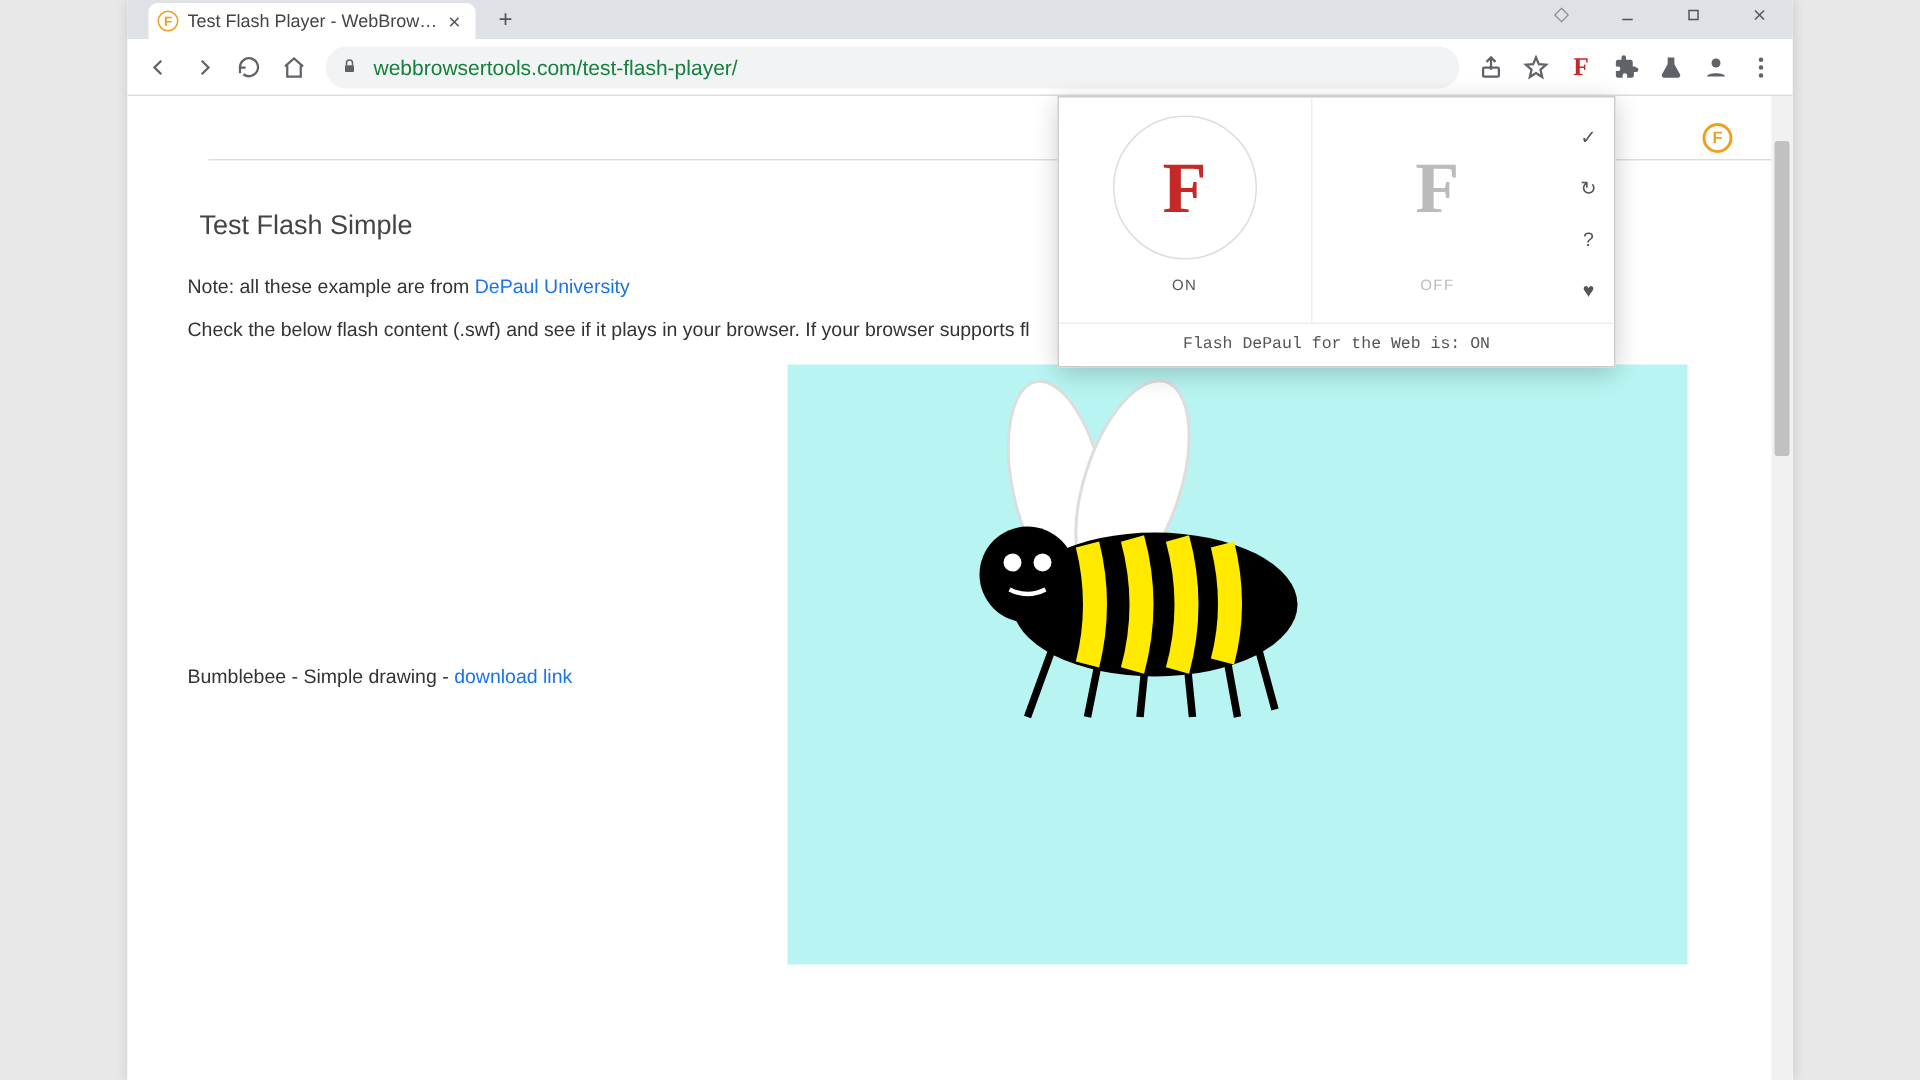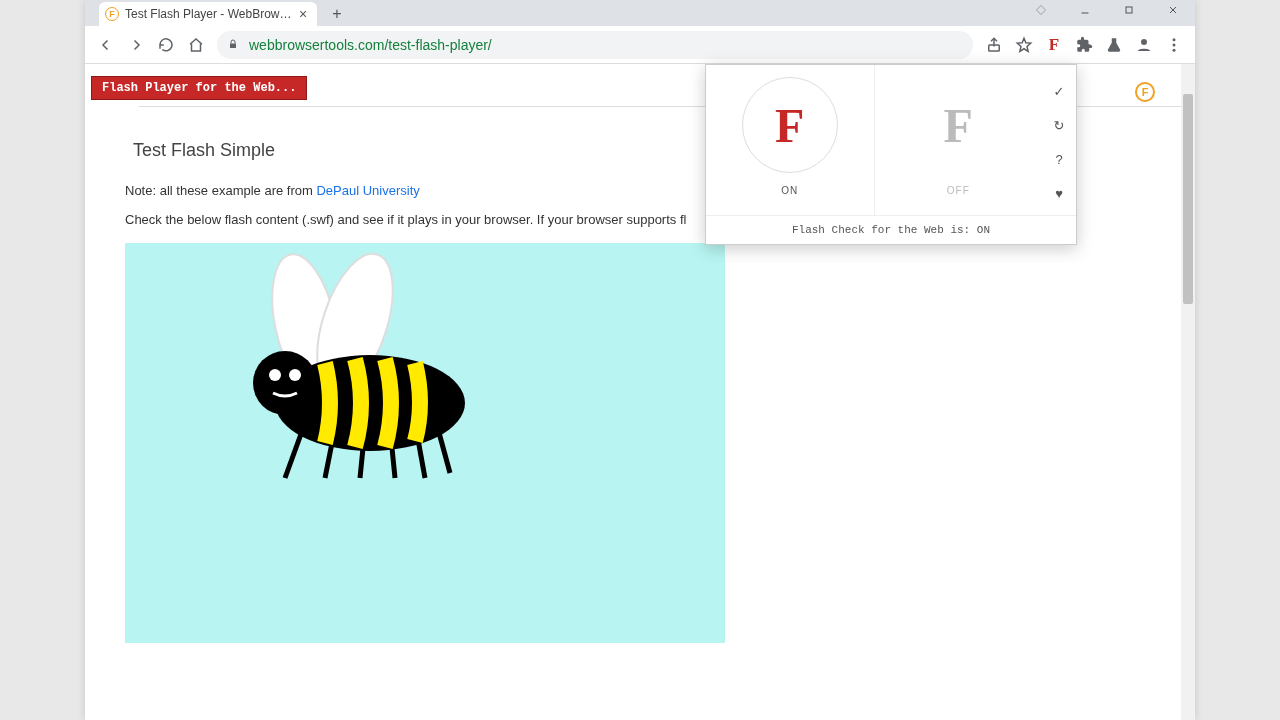--- a/index.html
+++ b/index.html
@@ -316,32 +316,34 @@
         <svg viewBox="0 0 24 24" fill="#5f6368">
             <circle cx="12" cy="5" r="2"></circle>
             <circle cx="12" cy="12" r="2"></circle>
             <circle cx="12" cy="19" r="2"></circle>
           </svg>
       </div>
     </div>
   </div>
 
   <div class="viewport">
-    <div class="ext-badge">Flash Player for the Web...</div>
     <div class="page-icon-right">F</div>
     <div class="page-topline"></div>
 
     <div class="page-content">
       <h2 class="page-title">Test Flash Simple</h2>
       <p class="page-text">
         <span>Note: all these example are from </span><a class="link">DePaul University</a>
       </p>
       <p class="page-text">Check the below flash content (.swf) and see if it plays in your browser. If your browser supports fl</p>
 
       <div class="content-row">
+        <div class="caption-col">
+          <span>Bumblebee - Simple drawing - </span><a class="link">download link</a>
+        </div>
         <div class="flash-box">
           <svg viewBox="0 0 600 400" width="600" height="400">
 
             <ellipse cx="180" cy="80" rx="30" ry="70" fill="#fff" stroke="#ddd" stroke-width="2" transform="rotate(-12 180 80)"></ellipse>
             <ellipse cx="230" cy="80" rx="32" ry="72" fill="#fff" stroke="#ddd" stroke-width="2" transform="rotate(18 230 80)"></ellipse>
 
             <line x1="180" y1="180" x2="160" y2="235" stroke="#000" stroke-width="5"></line>
             <line x1="210" y1="185" x2="200" y2="235" stroke="#000" stroke-width="5"></line>
             <line x1="240" y1="185" x2="235" y2="235" stroke="#000" stroke-width="5"></line>
             <line x1="265" y1="185" x2="270" y2="235" stroke="#000" stroke-width="5"></line>
@@ -379,16 +381,16 @@
         <div class="ext-circle off">F</div>
         <div class="ext-label off">OFF</div>
       </div>
       <div class="ext-side">
         <div class="ext-side-btn">✓</div>
         <div class="ext-side-btn">↻</div>
         <div class="ext-side-btn">?</div>
         <div class="ext-side-btn">♥</div>
       </div>
     </div>
-    <div class="ext-footer">Flash Check for the Web is: ON</div>
+    <div class="ext-footer">Flash DePaul for the Web is: ON</div>
   </div>
 
 </div>
 
 </body></html>

